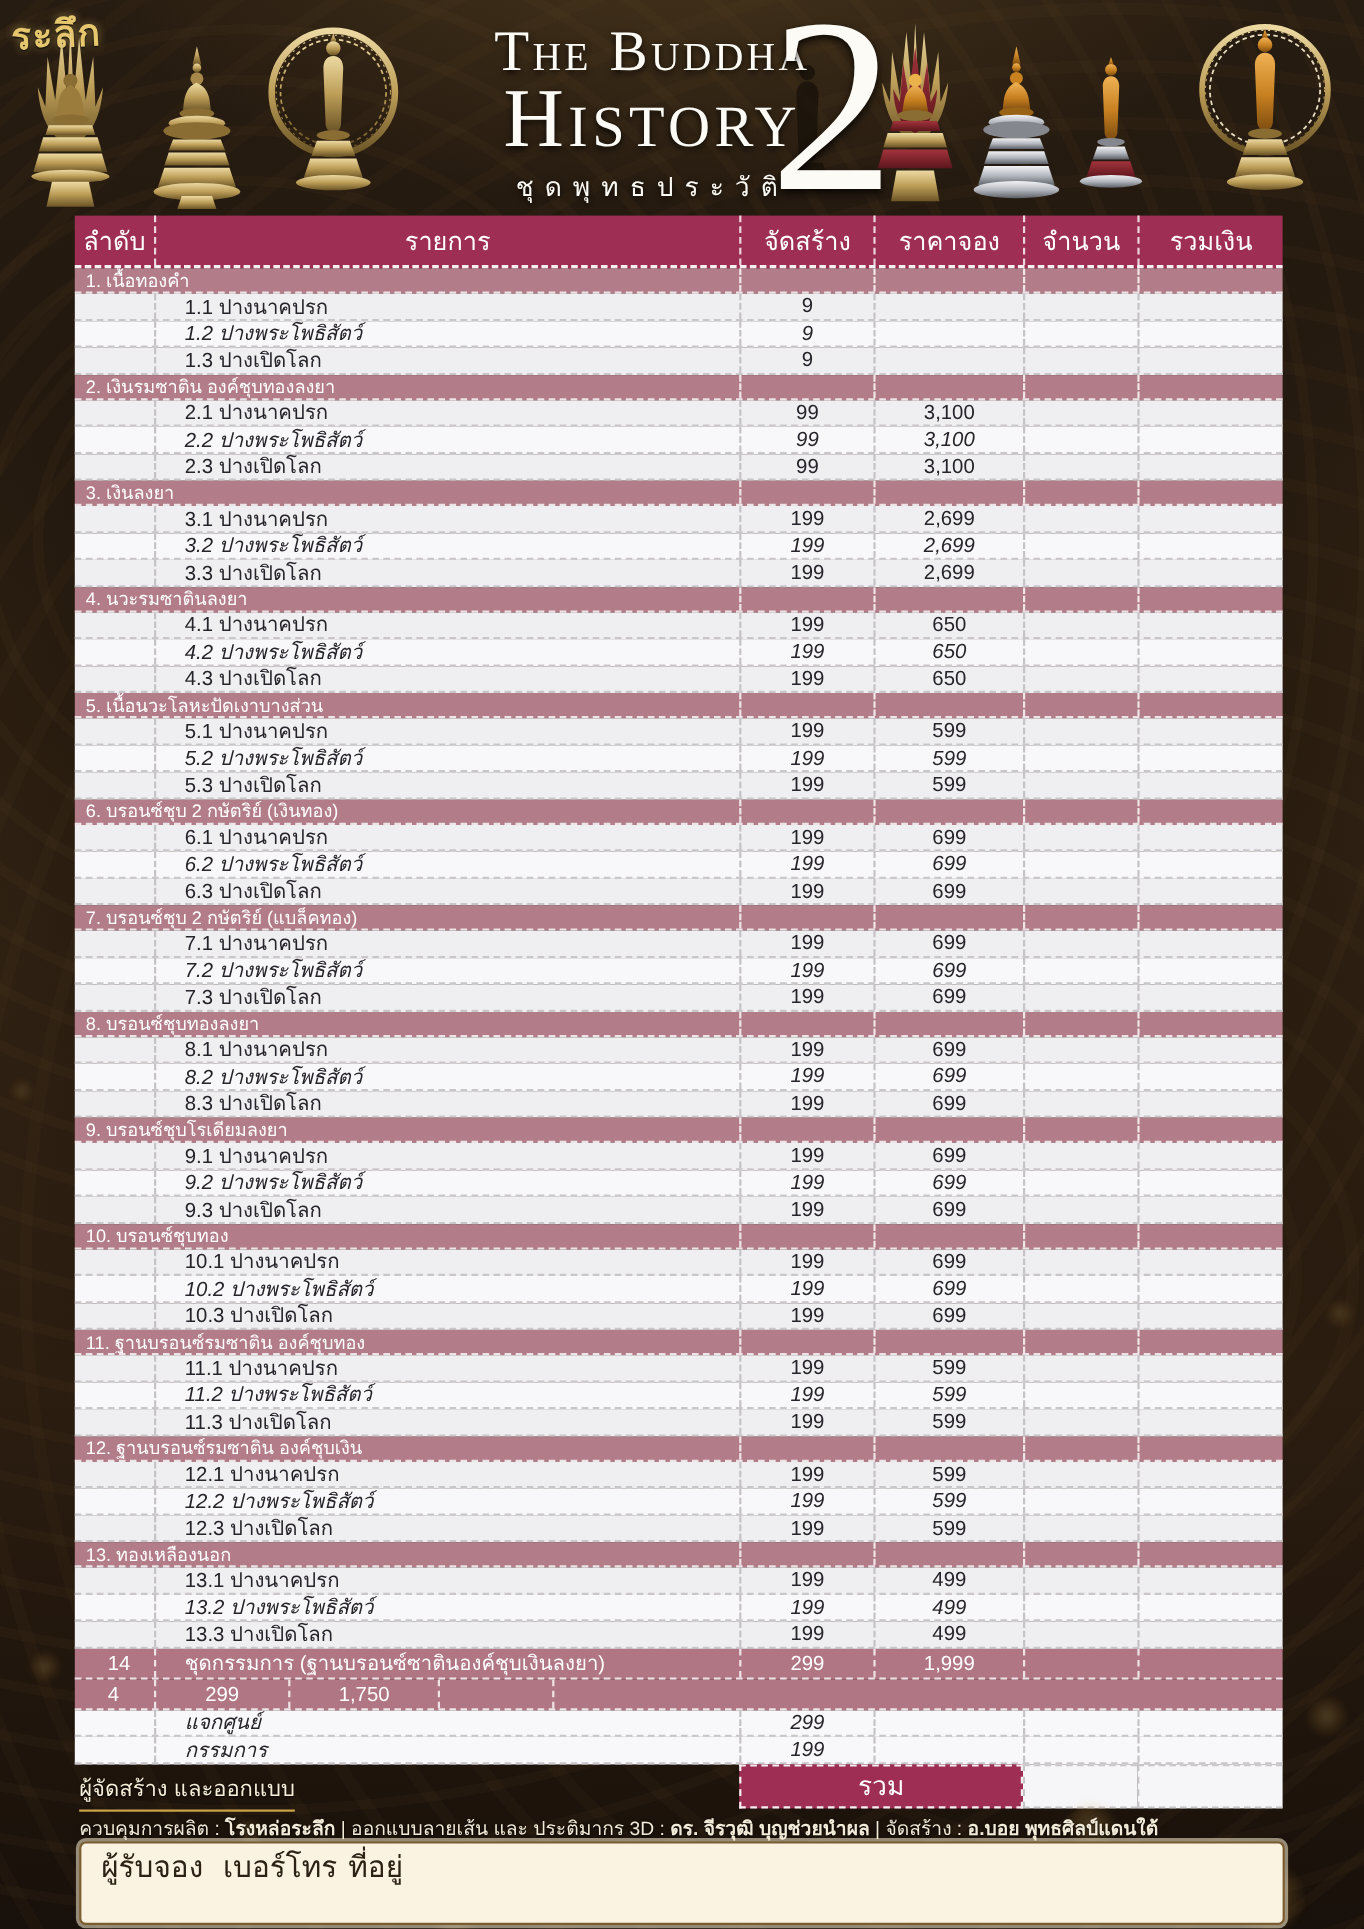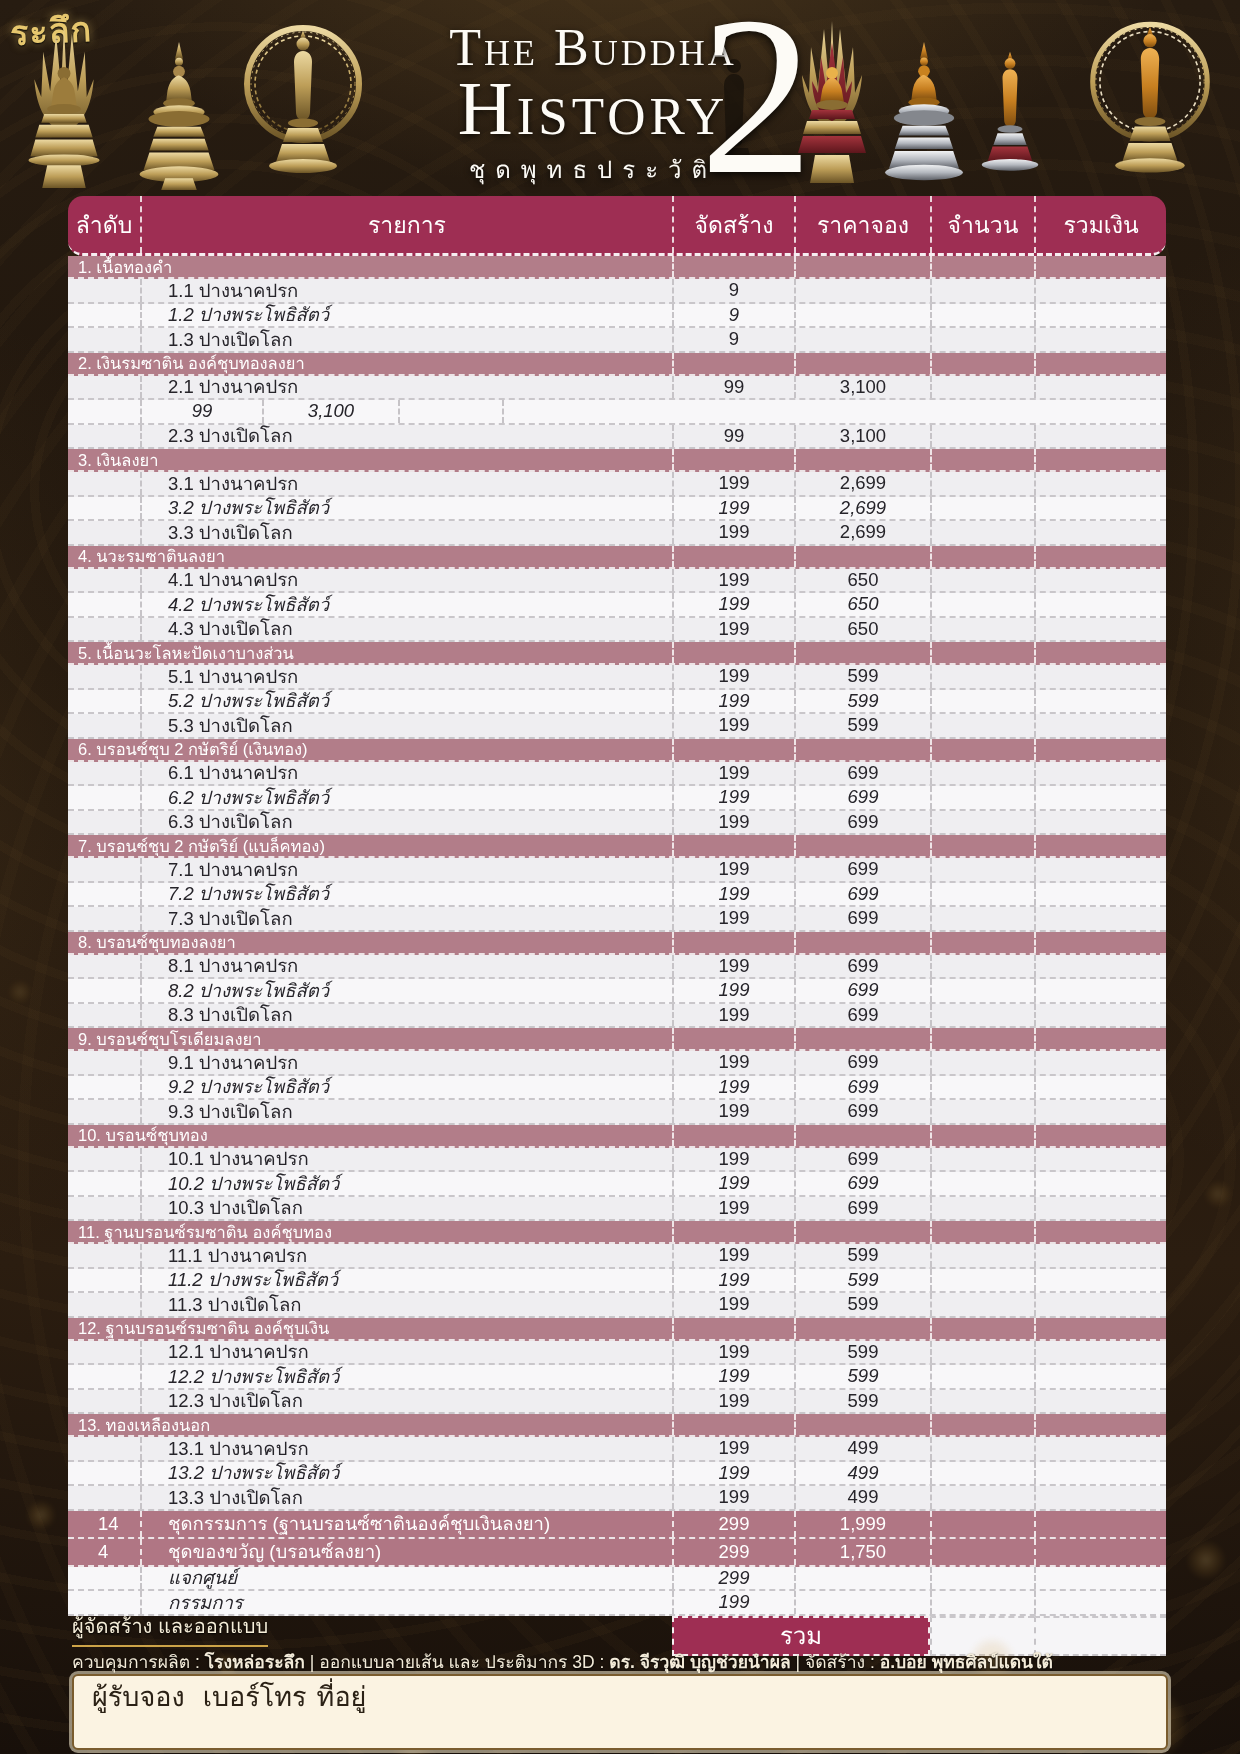--- a/index.html
+++ b/index.html
@@ -42,23 +42,22 @@
   .order-table { position:absolute; left:68px; top:196px; width:1098px; }
   .r { display:flex; width:100%; }
   .c { display:flex; align-items:center; height:100%; overflow:hidden; white-space:nowrap; }
   .w1{width:72px;} .w2{width:532px;} .w3{width:122px;} .w4{width:136px;} .w5{width:104px;} .w6{width:132px;}
   .wlead{width:604px;} .wmerge{width:258px;}
   .vsep  { border-left:2px dashed #c6c3c7; }
   .vsep-w{ border-left:2px dashed rgba(255,255,255,.8); }
   .center{ justify-content:center; }
 
   .header-row {
-    height:60px; background:#9e2e53; color:#fff; font-size:23px;
+    height:48px; background:#9e2e53; color:#fff; font-size:23px;
     border-bottom:3px dashed rgba(255,255,255,.92);
-    border-radius:15px;
   }
   .header-row .c { justify-content:center; }
 
   .sec-row {
     height:23px; background:#b27d89; color:#fff; font-size:16.5px;
     border-bottom:2px dashed #ece4e6;
     text-align:center;
   }
   .sec-title { padding-left:10px; }
 
@@ -286,20 +285,21 @@
         <div class="r data-row">
           <div class="c w1"></div>
           <div class="c w2 vsep item-name">2.1 ปางนาคปรก</div>
           <div class="c w3 vsep center">99</div>
           <div class="c w4 vsep center">3,100</div>
           <div class="c w5 vsep"></div>
           <div class="c w6 vsep"></div>
         </div>
         <div class="r data-row alt">
           <div class="c w1"></div>
+          <div class="c w2 vsep item-name">2.2 ปางพระโพธิสัตว์</div>
           <div class="c w3 vsep center">99</div>
           <div class="c w4 vsep center">3,100</div>
           <div class="c w5 vsep"></div>
           <div class="c w6 vsep"></div>
         </div>
         <div class="r data-row">
           <div class="c w1"></div>
           <div class="c w2 vsep item-name">2.3 ปางเปิดโลก</div>
           <div class="c w3 vsep center">99</div>
           <div class="c w4 vsep center">3,100</div>
@@ -650,21 +650,20 @@
         <div class="r special-row">
           <div class="c w1 special-no">14</div>
           <div class="c w2 vsep-w item-name">ชุดกรรมการ (ฐานบรอนซ์ซาตินองค์ชุบเงินลงยา)</div>
           <div class="c w3 vsep-w center">299</div>
           <div class="c w4 vsep-w center">1,999</div>
           <div class="c w5 vsep-w"></div>
           <div class="c w6 vsep-w"></div>
         </div>
         <div class="r special-row">
           <div class="c w1 special-no">4</div>
-          <div class="c w2 vsep-w item-name">ชุดของขวัญ (บรอนซ์ลงยา)</div>
           <div class="c w3 vsep-w center">299</div>
           <div class="c w4 vsep-w center">1,750</div>
           <div class="c w5 vsep-w"></div>
           <div class="c w6 vsep-w"></div>
         </div>
         <div class="r data-row alt">
           <div class="c w1"></div>
           <div class="c w2 vsep item-name">แจกศูนย์</div>
           <div class="c w3 vsep center">299</div>
           <div class="c w4 vsep"></div>

